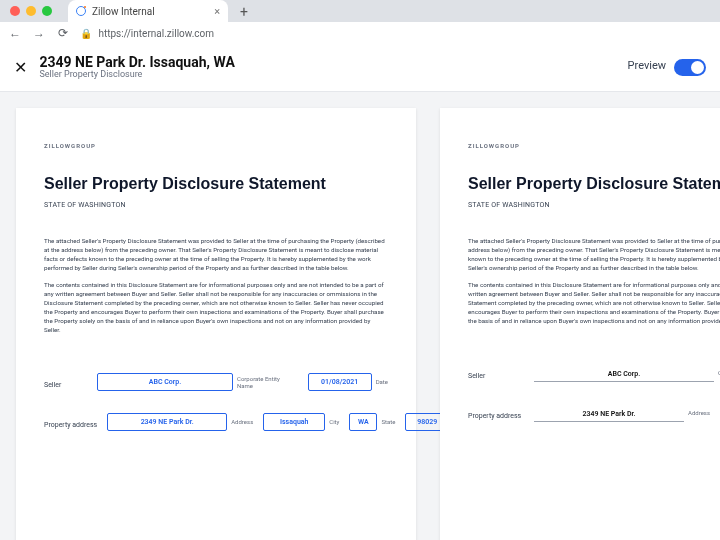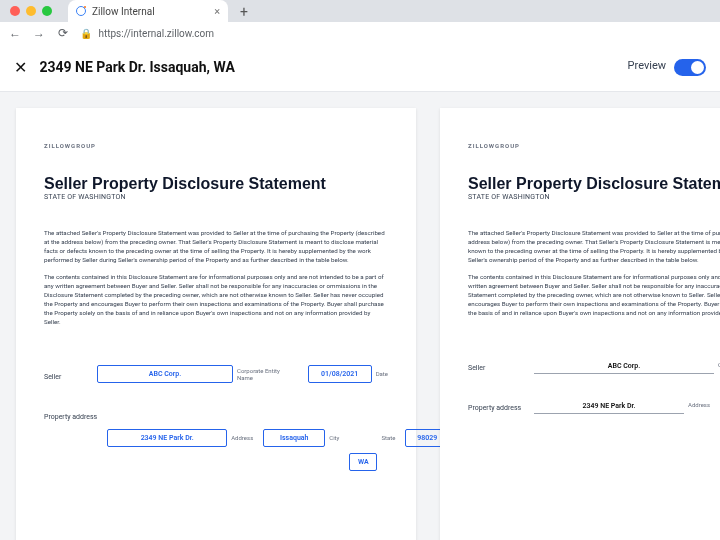--- a/index.html
+++ b/index.html
@@ -30,36 +30,36 @@
   .spacer { flex: 1; }
   .preview-wrap { display: flex; align-items: flex-start; gap: 8px; font-size: 11px; color: #374151; }
   .toggle { width: 32px; height: 17px; background: #2563eb; border-radius: 10px; position: relative; }
   .toggle::after { content: ""; position: absolute; width: 13px; height: 13px; background: #fff; border-radius: 50%; top: 2px; right: 2px; }
   
   .workspace { height: calc(540px - 44px - 48px); background: #f3f4f6; display: flex; padding: 16px 0 0 16px; gap: 24px; overflow: hidden; }
   .page { background: #fff; width: 400px; height: 520px; box-shadow: 0 1px 3px rgba(0,0,0,.1); padding: 34px 28px; flex-shrink: 0; }
   .page.right { width: 420px; }
   .brand { font-size: 6px; letter-spacing: 1px; color: #6b7280; font-weight: 700; }
   .doc-title { font-family: Liberation Sans, sans-serif; font-weight: 700; font-size: 16px; color: #0f172a; margin-top: 26px; }
-  .state { font-size: 7px; color: #374151; letter-spacing: .2px; }
+  .state { font-size: 7px; color: #374151; margin-top: 8px; letter-spacing: .2px; }
   .para { font-size: 6.2px; color: #374151; line-height: 1.45; margin-top: 28px; }
   .para + .para { margin-top: 8px; }
   .form-row { display: flex; align-items: flex-start; margin-top: 38px; gap: 10px; }
   .form-row.second { margin-top: 22px; }
   .row-label { font-size: 7px; color: #374151; width: 56px; padding-top: 8px; white-space: nowrap; }
   .fields { flex: 1; display: flex; gap: 10px; }
   .field-col { display: flex; flex-direction: row; align-items: center; gap: 4px; }
   .field-box { border: 1px solid #2563eb; color: #2563eb; font-size: 7px; font-weight: 600; height: 18px; display: flex; align-items: center; justify-content: center; border-radius: 2px; padding: 0 4px; }
   .field-underline { border-bottom: 1px solid #9ca3af; font-size: 7px; font-weight: 600; color: #111; height: 18px; display: flex; align-items: flex-end; justify-content: center; padding-bottom: 3px; }
   .sub-label { font-size: 6px; color: #6b7280; }
   .w-name { width: 160px; }
   .w-date { width: 64px; }
   .w-addr { width: 120px; }
   .w-city { width: 62px; }
-  .w-state { width: 28px; margin-top: 48px; }
+  .w-state { width: 28px; }
   .w-zip { width: 44px; }
   .rule { border-bottom: 1px solid #d1d5db; height: 1px; flex: 1; margin-top: 16px; }
   .page.right .w-name { width: 180px; }
   .page.right .w-addr { width: 150px; }
   .page.right .w-city { width: 80px; }
 </style>
 </head>
 <body>
 
 <div class="chrome">
@@ -84,20 +84,21 @@
       <span class="lock">🔒</span>
       <span>https://internal.zillow.com</span>
     </div>
   </div>
 </div>
 
 <div class="appbar">
   <span class="close-x">✕</span>
   <div class="title-wrap">
     <span class="title">2349 NE Park Dr. Issaquah, WA</span>
+    <span class="subtitle">Seller Property Disclosure</span>
   </div>
   <div class="spacer"></div>
   <div class="preview-wrap">
     <span>Preview</span>
     <div class="toggle"></div>
   </div>
 </div>
 
 <div class="workspace">
 

